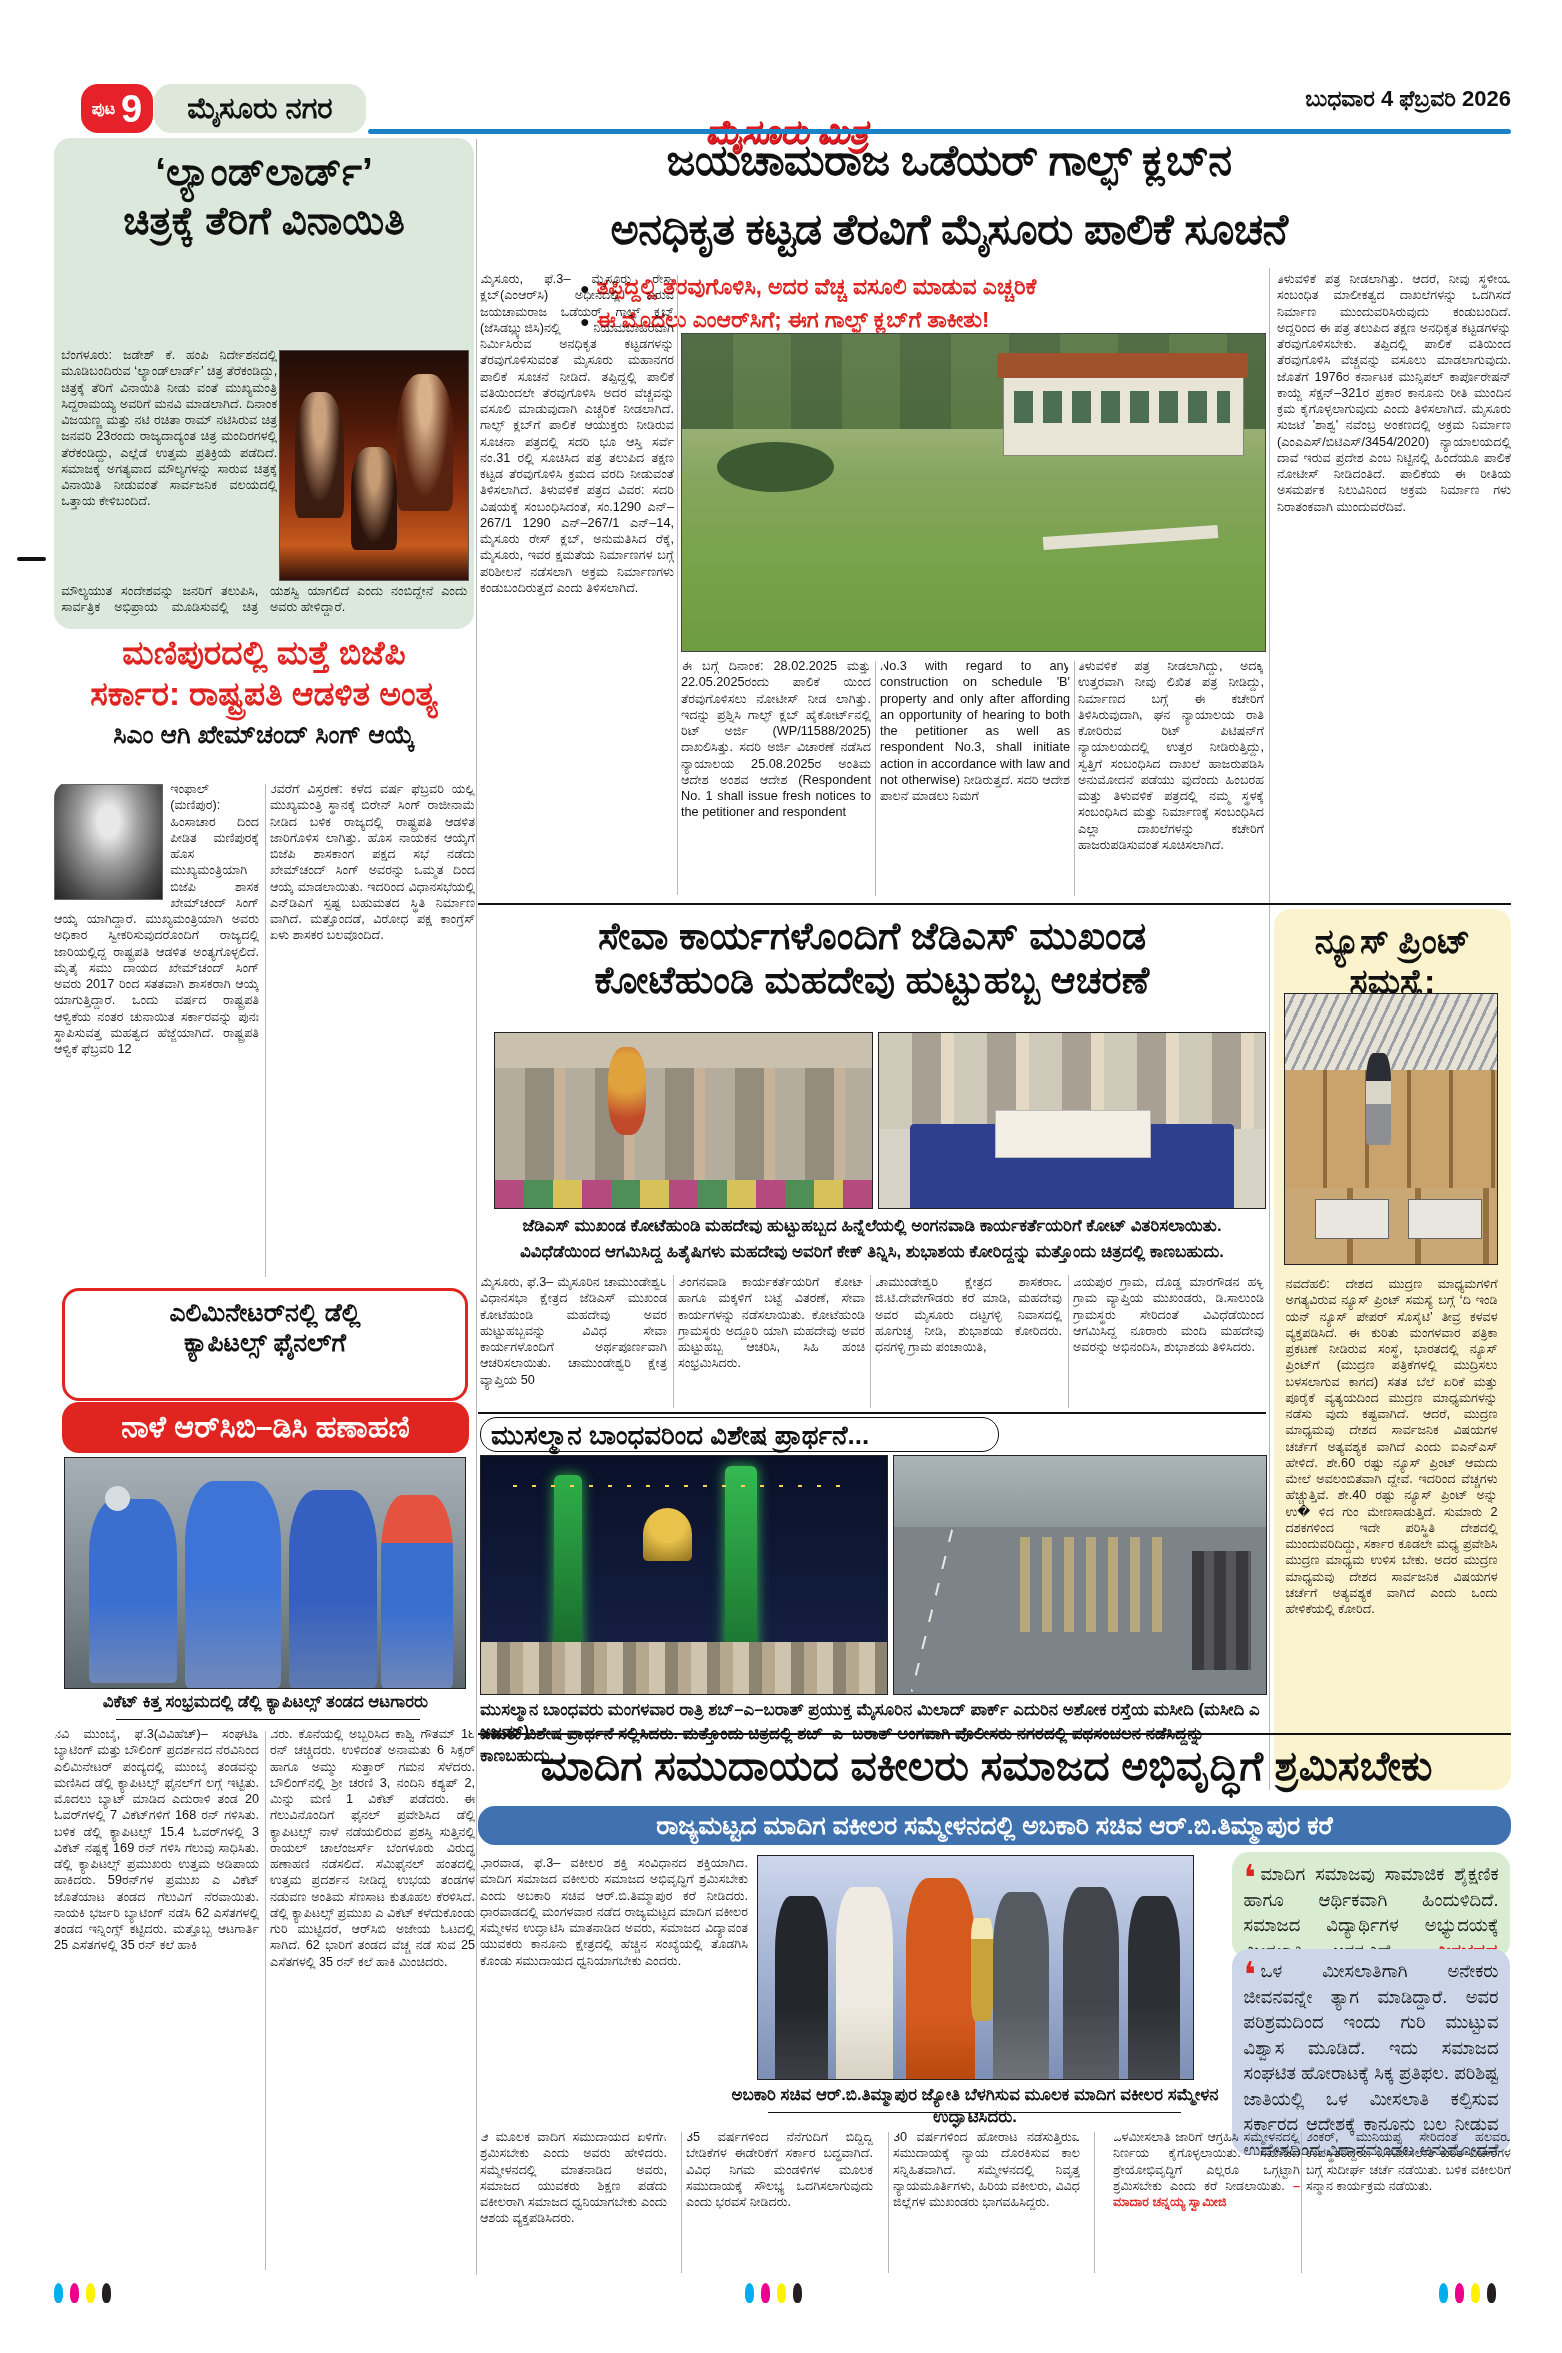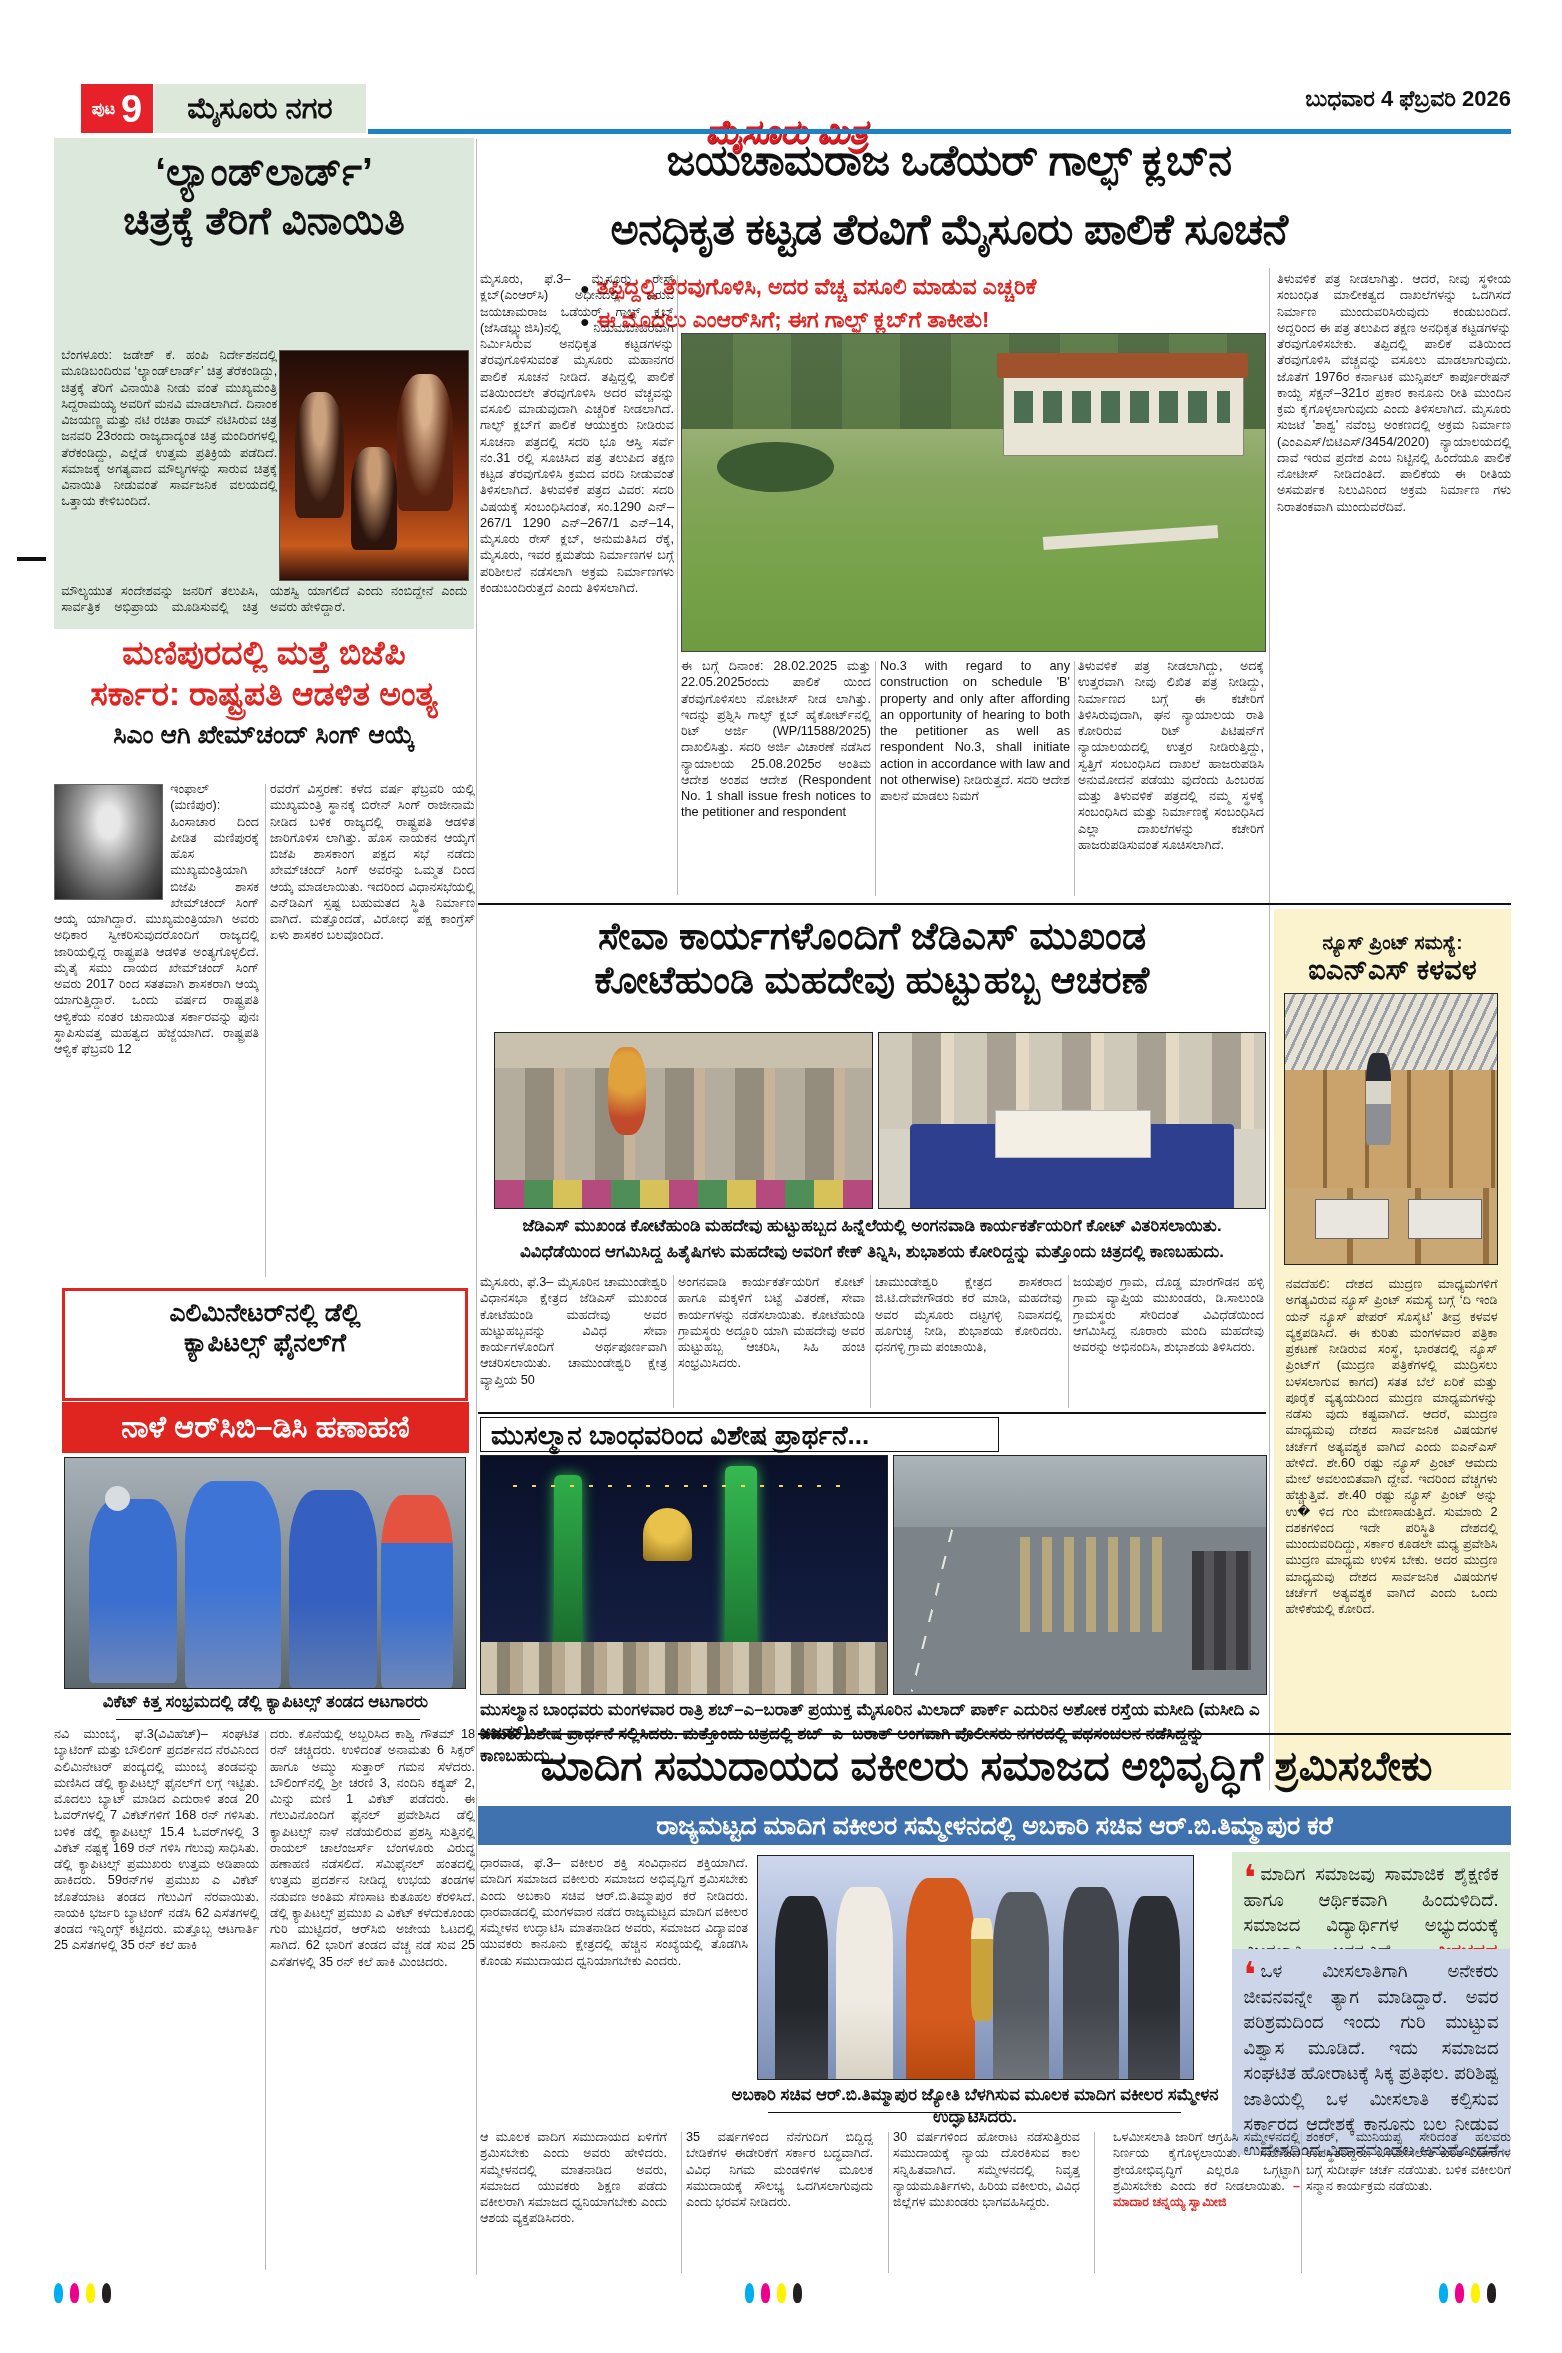--- a/index.html
+++ b/index.html
@@ -1,18 +1,18 @@
 <!DOCTYPE html>
 <html style="font-size:11.6px"><head>
 <meta charset="utf-8">
 <style>
   html,body{margin:0;padding:0;background:#ffffff;}
   #page{position:relative;width:1562px;height:2354px;background:#ffffff;overflow:hidden;
         font-family:"Liberation Sans","DejaVu Sans",sans-serif;color:#111;}
-  .abs{position:absolute;}
+  .abs{position:absolute;border-radius:17px;}
   .txt{font-size:12.7px;line-height:1.28;text-align:justify;overflow:hidden;}
   .cap{font-weight:bold;font-size:16.7px;line-height:1.3;}
   .center{text-align:center;}
   .vr{position:absolute;width:0.7px;background:#b7b7b7;}
   .hr{position:absolute;background:#111;}
   .photo{position:absolute;overflow:hidden;border:1.4px solid #222;}
   .ph-part{position:absolute;}
   
   #pgno{background:#e62129;color:#fff;display:flex;align-items:center;justify-content:center;gap:5.8px;}
   #pgno .lbl{font-size:16px;font-weight:bold;}
@@ -174,21 +174,21 @@
     <div class="ph-part" style="left:0;top:0;width:100%;height:30%;background:linear-gradient(180deg,#aab4b9,#8e979c);"></div>
     <div class="ph-part" style="left:0;top:30%;width:100%;height:70%;background:#7d8489;"></div>
     <div class="ph-part" style="left:10%;top:30%;width:2.2px;height:70%;background:repeating-linear-gradient(180deg,#e8e8e2 0 13px,transparent 13px 27.5px);transform:rotate(14deg);"></div>
     <div class="ph-part" style="left:34%;top:34%;width:40%;height:40%;background:repeating-linear-gradient(90deg,#b6a77c 0 10px,transparent 10px 22px);"></div>
     <div class="ph-part" style="left:80%;top:40%;width:16%;height:50%;background:repeating-linear-gradient(90deg,#3a3a3e 0 11.6px,#55555a 11.6px 22px);"></div>
   </div>
   <div class="abs cap" style="left:480px;top:1699px;width:786px;">ಮುಸಲ್ಮಾನ ಬಾಂಧವರು ಮಂಗಳವಾರ ರಾತ್ರಿ ಶಬ್–ಎ–ಬರಾತ್ ಪ್ರಯುಕ್ತ ಮೈಸೂರಿನ ಮಿಲಾದ್ ಪಾರ್ಕ್ ಎದುರಿನ ಅಶೋಕ ರಸ್ತೆಯ ಮಸೀದಿ (ಮಸೀದಿ ಎ ಅಜಮ್)</div>
   <div class="abs cap" style="left:480px;top:1723px;width:786px;">ಎದುರು ವಿಶೇಷ ಪ್ರಾರ್ಥನೆ ಸಲ್ಲಿಸಿದರು. ಮತ್ತೊಂದು ಚಿತ್ರದಲ್ಲಿ ಶಬ್–ಎ–ಬರಾತ್ ಅಂಗವಾಗಿ ಪೊಲೀಸರು ನಗರದಲ್ಲಿ ಪಥಸಂಚಲನ ನಡೆಸಿದ್ದನ್ನು ಕಾಣಬಹುದು.</div>
 
   <div class="abs" style="left:1274px;top:909px;width:237px;height:881px;background:#fbf3cd;">
-    <div class="center" style="font-size:19px;font-weight:bold;padding-top:23px;">ನ್ಯೂಸ್ ಪ್ರಿಂಟ್ ಸಮಸ್ಯೆ:</div>
+    <div class="center" style="font-size:34px;font-weight:bold;padding-top:13px;">ನ್ಯೂಸ್ ಪ್ರಿಂಟ್ ಸಮಸ್ಯೆ:</div>
     <div class="center" style="font-size:27.5px;font-weight:bold;">ಐಎನ್ಎಸ್ ಕಳವಳ</div>
     <div class="photo" style="left:10px;top:84px;width:212px;height:270px;background:#b98f57;">
       <div class="ph-part" style="left:0;top:0;width:100%;height:28%;background:repeating-linear-gradient(115deg,#e7e2d6 0 7.2px,#9aa0a6 7.2px 10px);"></div>
       <div class="ph-part" style="left:0;top:28%;width:100%;height:44%;background:repeating-linear-gradient(90deg,#c9a36b 0 38px,#8f6b3c 38px 42px);"></div>
       <div class="ph-part" style="left:0;top:72%;width:100%;height:28%;background:repeating-linear-gradient(90deg,#caa876 0 62px,#97703f 62px 68px);"></div>
       <div class="ph-part" style="left:38%;top:22%;width:12%;height:34%;background:linear-gradient(180deg,#2a2d33 0 30%,#d9d5c9 30% 55%,#8d8f94 55% 100%);border-radius:30% 30% 8% 8%;"></div>
       <div class="ph-part" style="left:14%;top:76%;width:34%;height:14%;background:#e8e6df;border:0.7px solid #666;"></div>
       <div class="ph-part" style="left:58%;top:76%;width:34%;height:14%;background:#e8e6df;border:0.7px solid #666;"></div>
     </div>
     <div class="txt" style="position:absolute;left:11.6px;top:367px;width:212px;height:503px;font-size:12.7px;">ನವದೆಹಲಿ: ದೇಶದ ಮುದ್ರಣ ಮಾಧ್ಯಮಗಳಿಗೆ ಅಗತ್ಯವಿರುವ ನ್ಯೂಸ್ ಪ್ರಿಂಟ್ ಸಮಸ್ಯೆ ಬಗ್ಗೆ ‘ದಿ ಇಂಡಿ ಯನ್ ನ್ಯೂಸ್ ಪೇಪರ್ ಸೊಸೈಟಿ’ ತೀವ್ರ ಕಳವಳ ವ್ಯಕ್ತಪಡಿಸಿದೆ. ಈ ಕುರಿತು ಮಂಗಳವಾರ ಪತ್ರಿಕಾ ಪ್ರಕಟಣೆ ನೀಡಿರುವ ಸಂಸ್ಥೆ, ಭಾರತದಲ್ಲಿ ನ್ಯೂಸ್ ಪ್ರಿಂಟ್‌ಗೆ (ಮುದ್ರಣ ಪತ್ರಿಕೆಗಳಲ್ಲಿ ಮುದ್ರಿಸಲು ಬಳಸಲಾಗುವ ಕಾಗದ) ಸತತ ಬೆಲೆ ಏರಿಕೆ ಮತ್ತು ಪೂರೈಕೆ ವ್ಯತ್ಯಯದಿಂದ ಮುದ್ರಣ ಮಾಧ್ಯಮಗಳನ್ನು ನಡೆಸು ವುದು ಕಷ್ಟವಾಗಿದೆ. ಆದರೆ, ಮುದ್ರಣ ಮಾಧ್ಯಮವು ದೇಶದ ಸಾರ್ವಜನಿಕ ವಿಷಯಗಳ ಚರ್ಚೆಗೆ ಅತ್ಯವಶ್ಯಕ ವಾಗಿದೆ ಎಂದು ಐಎನ್ಎಸ್ ಹೇಳಿದೆ. ಶೇ.60 ರಷ್ಟು ನ್ಯೂಸ್ ಪ್ರಿಂಟ್ ಆಮದು ಮೇಲೆ ಅವಲಂಬಿತವಾಗಿ ದ್ದೇವೆ. ಇದರಿಂದ ವೆಚ್ಚಗಳು ಹೆಚ್ಚುತ್ತಿವೆ. ಶೇ.40 ರಷ್ಟು ನ್ಯೂಸ್ ಪ್ರಿಂಟ್ ಅನ್ನು ಉ� ಳಿದ ಗುಂ ಮೇಣಸಾಡುತ್ತಿದೆ. ಸುಮಾರು 2 ದಶಕಗಳಿಂದ ಇದೇ ಪರಿಸ್ಥಿತಿ ದೇಶದಲ್ಲಿ ಮುಂದುವರಿದಿದ್ದು, ಸರ್ಕಾರ ಕೂಡಲೇ ಮಧ್ಯ ಪ್ರವೇಶಿಸಿ ಮುದ್ರಣ ಮಾಧ್ಯಮ ಉಳಿಸ ಬೇಕು. ಅದರ ಮುದ್ರಣ ಮಾಧ್ಯಮವು ದೇಶದ ಸಾರ್ವಜನಿಕ ವಿಷಯಗಳ ಚರ್ಚೆಗೆ ಅತ್ಯವಶ್ಯಕ ವಾಗಿದೆ ಎಂದು ಒಂದು ಹೇಳಿಕೆಯಲ್ಲಿ ಕೋರಿದೆ.</div>

